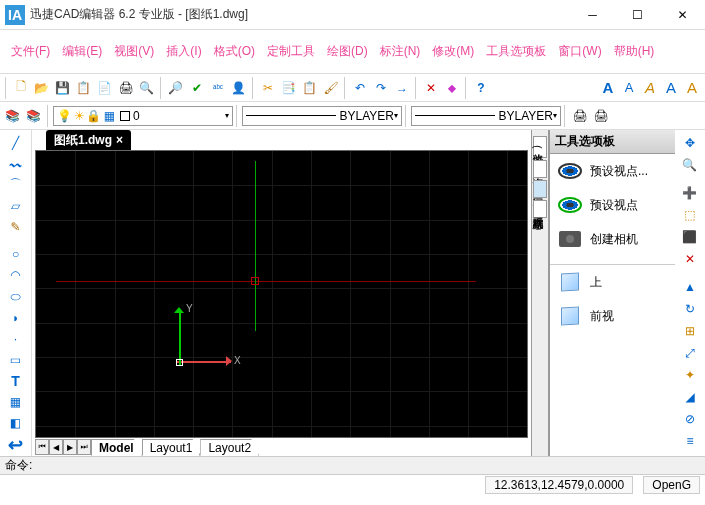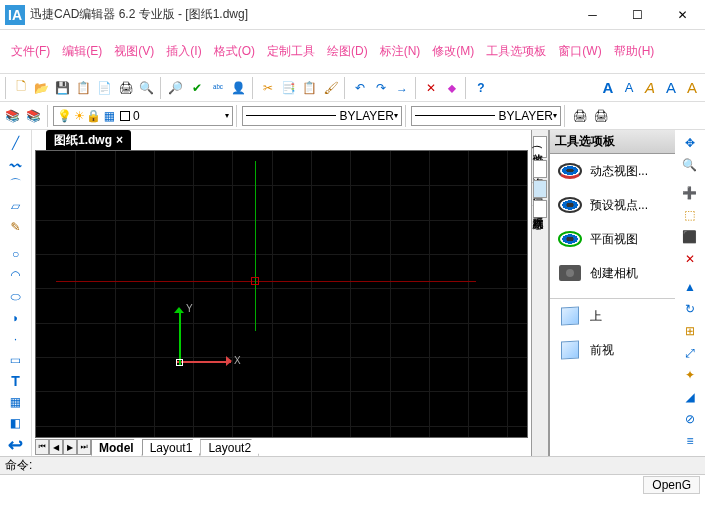--- a/index.html
+++ b/index.html
@@ -208,35 +208,29 @@
     <div class="vpanel-sect">修改(</div>
     <div class="vpanel-sect">查询</div>
     <div class="vpanel-sect active">视图</div>
     <div class="vpanel-sect">三维动态观察</div>
   </div>
 
   <div class="palette">
     <div class="palette-title">工具选项板</div>
     <div class="palette-item">
       <div class="pal-icon">
-          <div class="eye-icon" style="border-bottom:3px solid #c33"></div>
-        </div>
-      <span>动态视图...</span>
-    </div>
-    <div class="palette-item">
-      <div class="pal-icon">
           <div class="eye-icon"></div>
         </div>
       <span>预设视点...</span>
     </div>
     <div class="palette-item">
       <div class="pal-icon">
           <div class="eye-icon" style="border-color:#0a0"></div>
         </div>
-      <span>平面视图</span>
+      <span>预设视点</span>
     </div>
     <div class="palette-item">
       <div class="pal-icon">
           <div class="cam-icon"></div>
         </div>
       <span>创建相机</span>
     </div>
     <div style="border-top:1px solid #ccc;margin-top:8px"></div>
     <div class="palette-item">
       <div class="pal-icon">
@@ -267,14 +261,15 @@
     <div class="lt-btn" style="color:#06c">◢</div>
     <div class="lt-btn" style="color:#06c">⊘</div>
     <div class="lt-btn" style="color:#06c">≡</div>
   </div>
 </div>
 
 <div class="cmdline">
   <span>命令:</span>
 </div>
 <div class="statusbar">
+  <div class="status-box">12.3613,12.4579,0.0000</div>
   <div class="status-box">OpenG</div>
 </div>
 
 </body></html>

